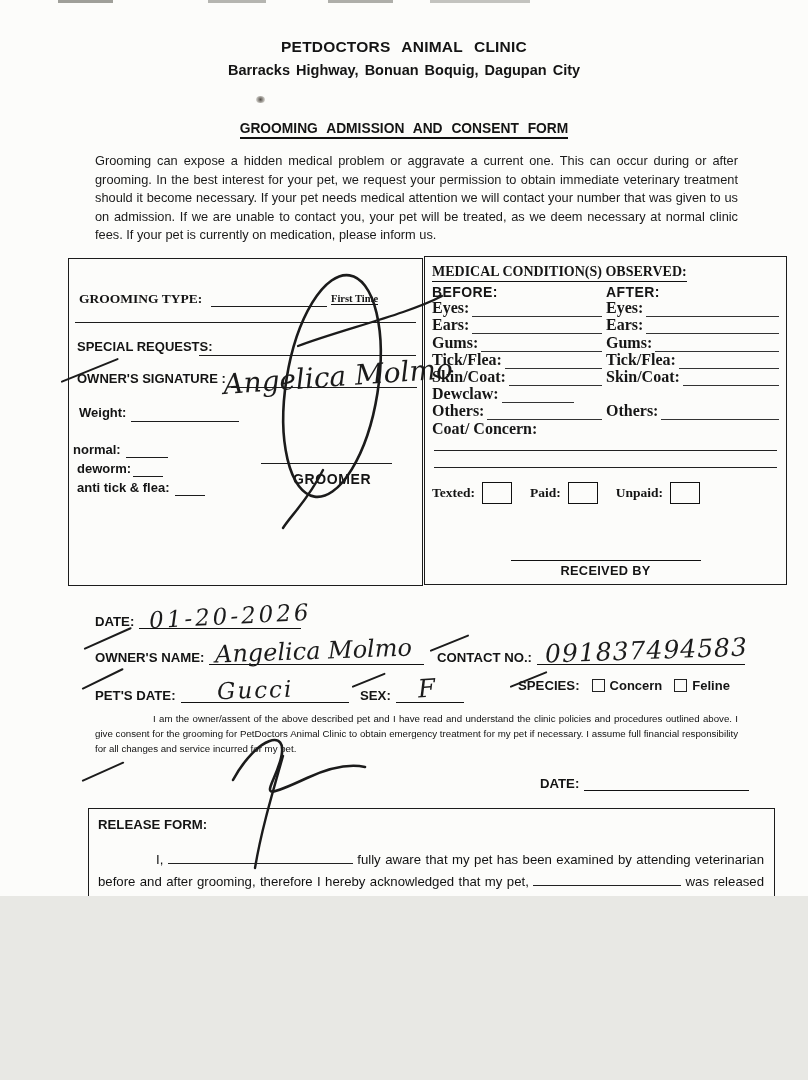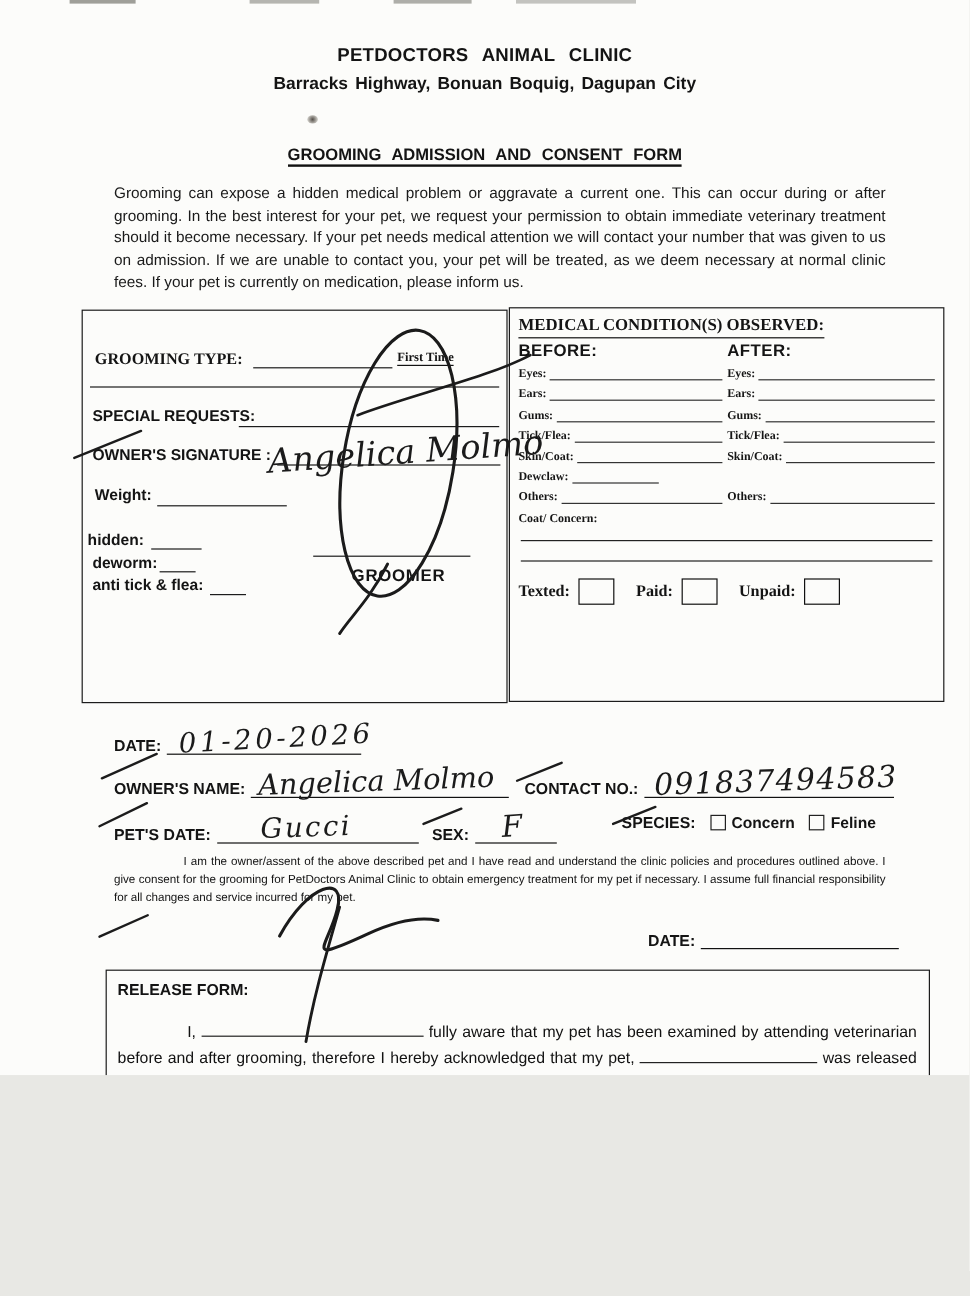--- a/index.html
+++ b/index.html
@@ -23,21 +23,21 @@
   .sans-lbl{font-weight:bold;font-size:13px;}
   
   .gt-label{left:10px;top:32px;font-family:"Liberation Serif", serif;font-weight:bold;font-size:13.5px;}
   .first-time{left:262px;top:34px;font-family:"Liberation Serif", serif;font-weight:bold;font-size:10.5px;border-bottom:1.6px solid #111;}
   
   .m-title{font-family:"Liberation Serif", serif;font-weight:bold;font-size:14px;display:inline-block;border-bottom:1.7px solid #111;padding-bottom:1px;}
   .m-sub{font-family:"Liberation Serif", serif;font-weight:bold;font-style:italic;font-size:12px;margin-top:1px;}
   .ba-row{display:flex;margin-top:2px;}
   .ba-row .b{width:174px;font-weight:bold;font-size:14px;letter-spacing:.4px;}
   .ba-row .a{font-weight:bold;font-size:14px;letter-spacing:.4px;}
-  .mrow{display:flex;height:17.2px;align-items:flex-end;font-family:"Liberation Serif", serif;font-size:10px;font-weight:bold;color:#161616;}
+  .mrow{display:flex;height:17.2px;align-items:flex-end;font-family:"Liberation Serif", serif;font-size:16px;font-weight:bold;color:#161616;}
   .mcell{display:flex;align-items:flex-end;}
   .mcell.bcol{width:174px;padding-right:4px;box-sizing:border-box;}
   .mcell.acol{flex:1;}
   .mline{flex:1;border-bottom:1.2px solid #333;height:0;margin-left:3px;}
   .mline.short{flex:0 0 72px;}
   .fullline{height:0;border-bottom:1.4px solid #222;margin:0 2px;}
   .payrow{display:flex;align-items:center;margin-top:14px;font-family:"Liberation Serif", serif;font-weight:bold;font-size:13.5px;}
   .paybox{width:28px;height:20px;border:1.8px solid #111;margin-left:7px;margin-right:18px;}
   .recv{position:absolute;left:0;right:0;bottom:6px;text-align:center;}
   .recv .rline{width:190px;margin:0 auto;border-bottom:1.6px solid #111;height:0;}
@@ -94,21 +94,21 @@
 
     <div class="abs sans-lbl" style="left:8px;top:80px;">SPECIAL REQUESTS:</div>
     <div class="abs line" style="left:130px;top:96px;width:217px;"></div>
 
     <div class="abs sans-lbl" style="left:8px;top:112px;">OWNER'S  SIGNATURE :</div>
     <div class="abs line" style="left:162px;top:128px;width:186px;"></div>
 
     <div class="abs sans-lbl" style="left:10px;top:146px;">Weight:</div>
     <div class="abs line" style="left:62px;top:162px;width:108px;"></div>
 
-    <div class="abs sans-lbl" style="left:4px;top:183px;">hidden:</div>
+    <div class="abs sans-lbl" style="left:4px;top:183px;">normal:</div>
     <div class="abs line" style="left:57px;top:198px;width:42px;border-bottom-width:1.2px;"></div>
     <div class="abs sans-lbl" style="left:8px;top:202px;">deworm:</div>
     <div class="abs line" style="left:64px;top:217px;width:30px;border-bottom-width:1.2px;"></div>
     <div class="abs sans-lbl" style="left:8px;top:221px;">anti tick &amp; flea:</div>
     <div class="abs line" style="left:106px;top:236px;width:30px;border-bottom-width:1.2px;"></div>
 
     <div class="abs line" style="left:192px;top:204px;width:131px;border-bottom-width:1.4px;"></div>
     <div class="abs sans-lbl" style="left:224px;top:212px;font-size:14px;letter-spacing:.6px;">GROOMER</div>
 
     <div class="slash" style="left:-8px;top:122px;width:62px;transform:rotate(-22deg);"></div>
@@ -208,20 +208,24 @@
 
     <div class="payrow">
       <span>Texted:</span>
       <span class="paybox"></span>
       <span>Paid:</span>
       <span class="paybox"></span>
       <span>Unpaid:</span>
       <span class="paybox" style="margin-right:0;"></span>
     </div>
 
+    <div class="recv">
+      <div class="rline"></div>
+      <div class="rlbl">RECEIVED BY</div>
+    </div>
   </div>
 
   <div class="abs field" style="left:95px;top:598px;">
     <span class="flabel">DATE:</span>
     <span class="fline" style="width:162px;height:30px;">
       <span class="hw" style="left:10px;font-size:23px;letter-spacing:3px;transform:rotate(-3deg);">01-20-2026</span>
     </span>
   </div>
 
   <div class="abs field" style="left:95px;top:634px;">

